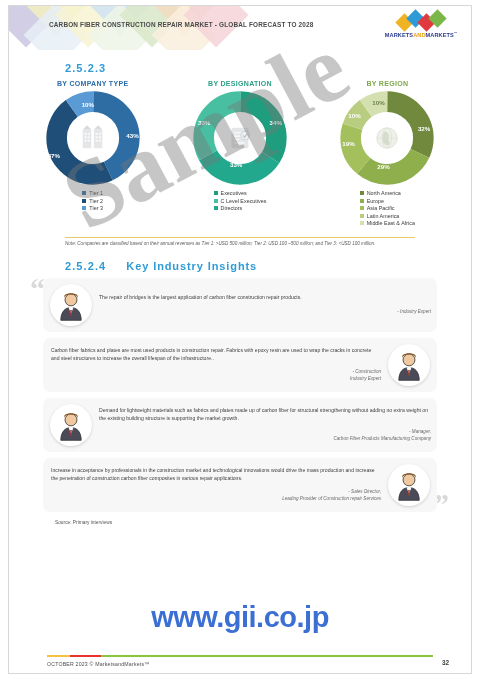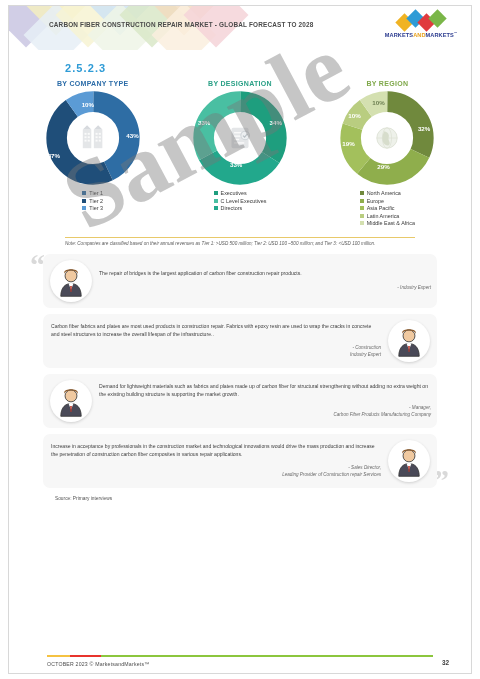--- a/index.html
+++ b/index.html
@@ -359,20 +359,24 @@
           <span class="legend-sw" style="background:#d4e0b0;"></span>
           <span class="legend-lbl">Middle East &amp; Africa</span>
         </div>
       </div>
     </div>
   </div>
 
   <div class="note-rule"></div>
   <div class="note">Note: Companies are classified based on their annual revenues as Tier 1: &gt;USD 500 million; Tier 2: USD 100 –500 million; and Tier 3: &lt;USD 100 million.</div>
 
+  <div class="sec-head">
+    <span class="sec-num">2.5.2.4</span>
+    <span class="sec-title">Key Industry Insights</span>
+  </div>
 
   <div class="quotes">
     <div class="bigquote bq-open">“</div>
     <div class="bigquote bq-close">”</div>
 
     <div class="qcard">
       <div class="avatar">
         <svg width="34" height="34" viewBox="0 0 40 40">
           <circle cx="20" cy="14" r="7" fill="#f0c9a0" stroke="#3a3a3a" stroke-width="1"></circle>
           <path d="M12 12 C12 6 28 6 28 12 L28 10 C28 5 12 5 12 10 Z" fill="#8a5a2b"></path>
@@ -444,20 +448,21 @@
           <div>- Sales Director,</div>
           <div>Leading Provider of Construction repair Services</div>
         </div>
       </div>
     </div>
   </div>
 
   <div class="source">Source: Primary interviews</div>
 
   <div class="wm-sample">Sample</div>
+  <div class="wm-url">www.gii.co.jp</div>
 
   <div class="footer">
     <div class="foot-bar">
       <div class="fb" style="background:#f5c242;width:6%;"></div>
       <div class="fb" style="background:#e8342c;width:8%;"></div>
       <div class="fb" style="background:#8cc63e;width:86%;"></div>
     </div>
     <div class="foot-row">
       <div class="foot-text">OCTOBER 2023 © MarketsandMarkets™</div>
     </div>

